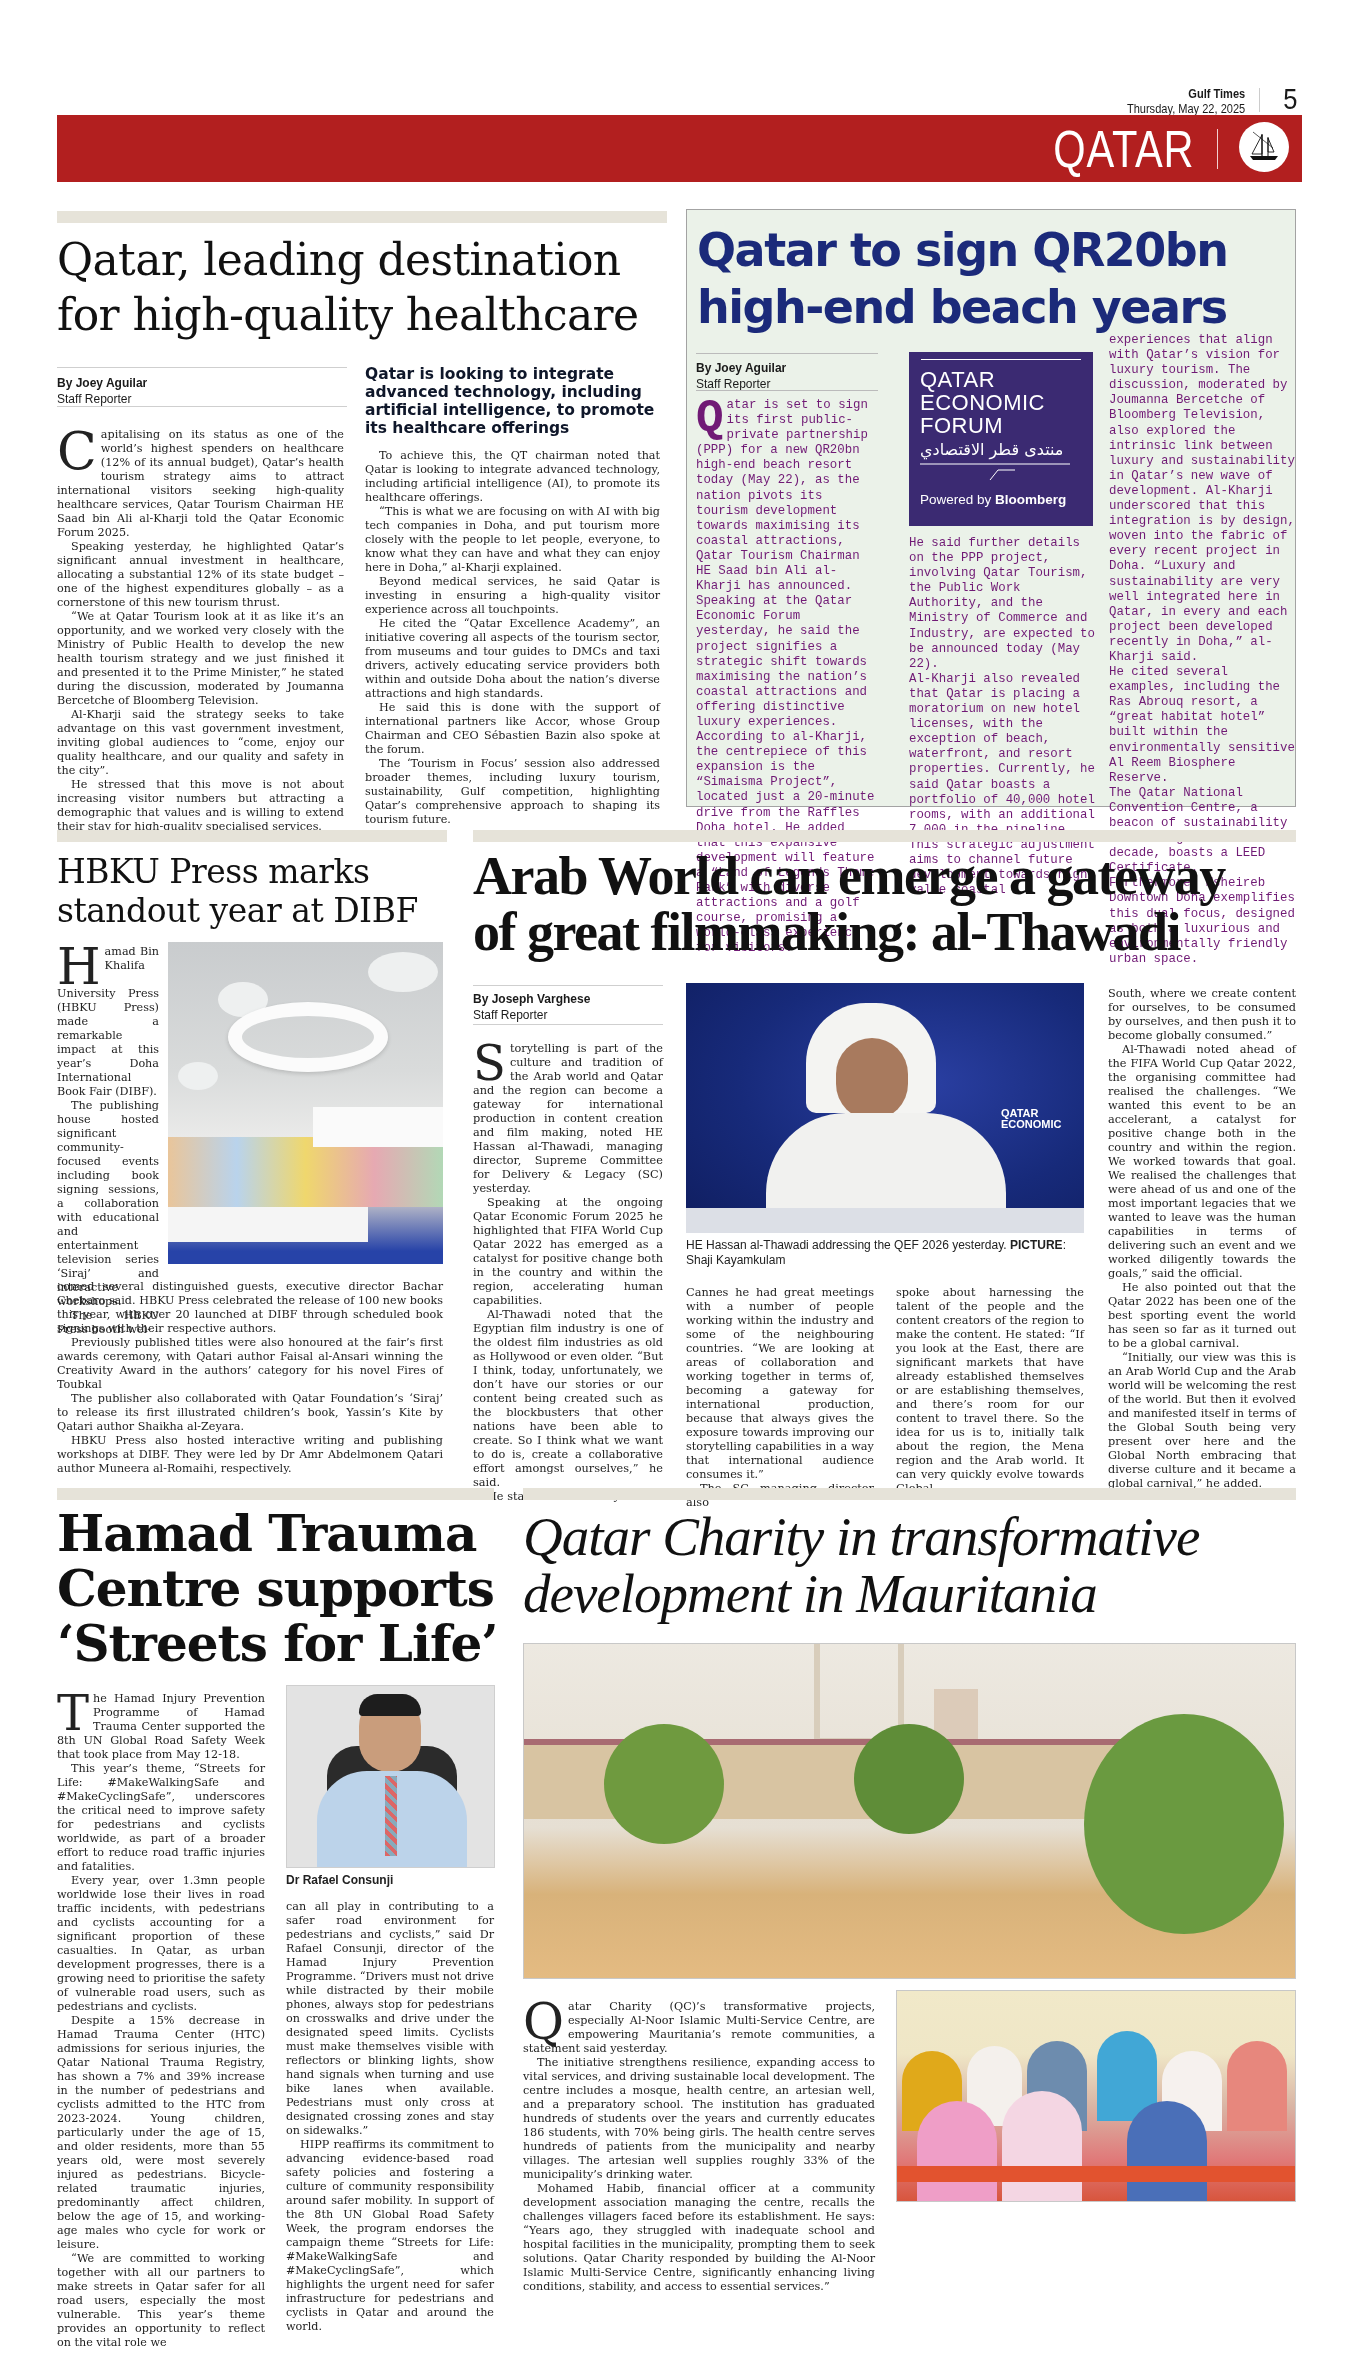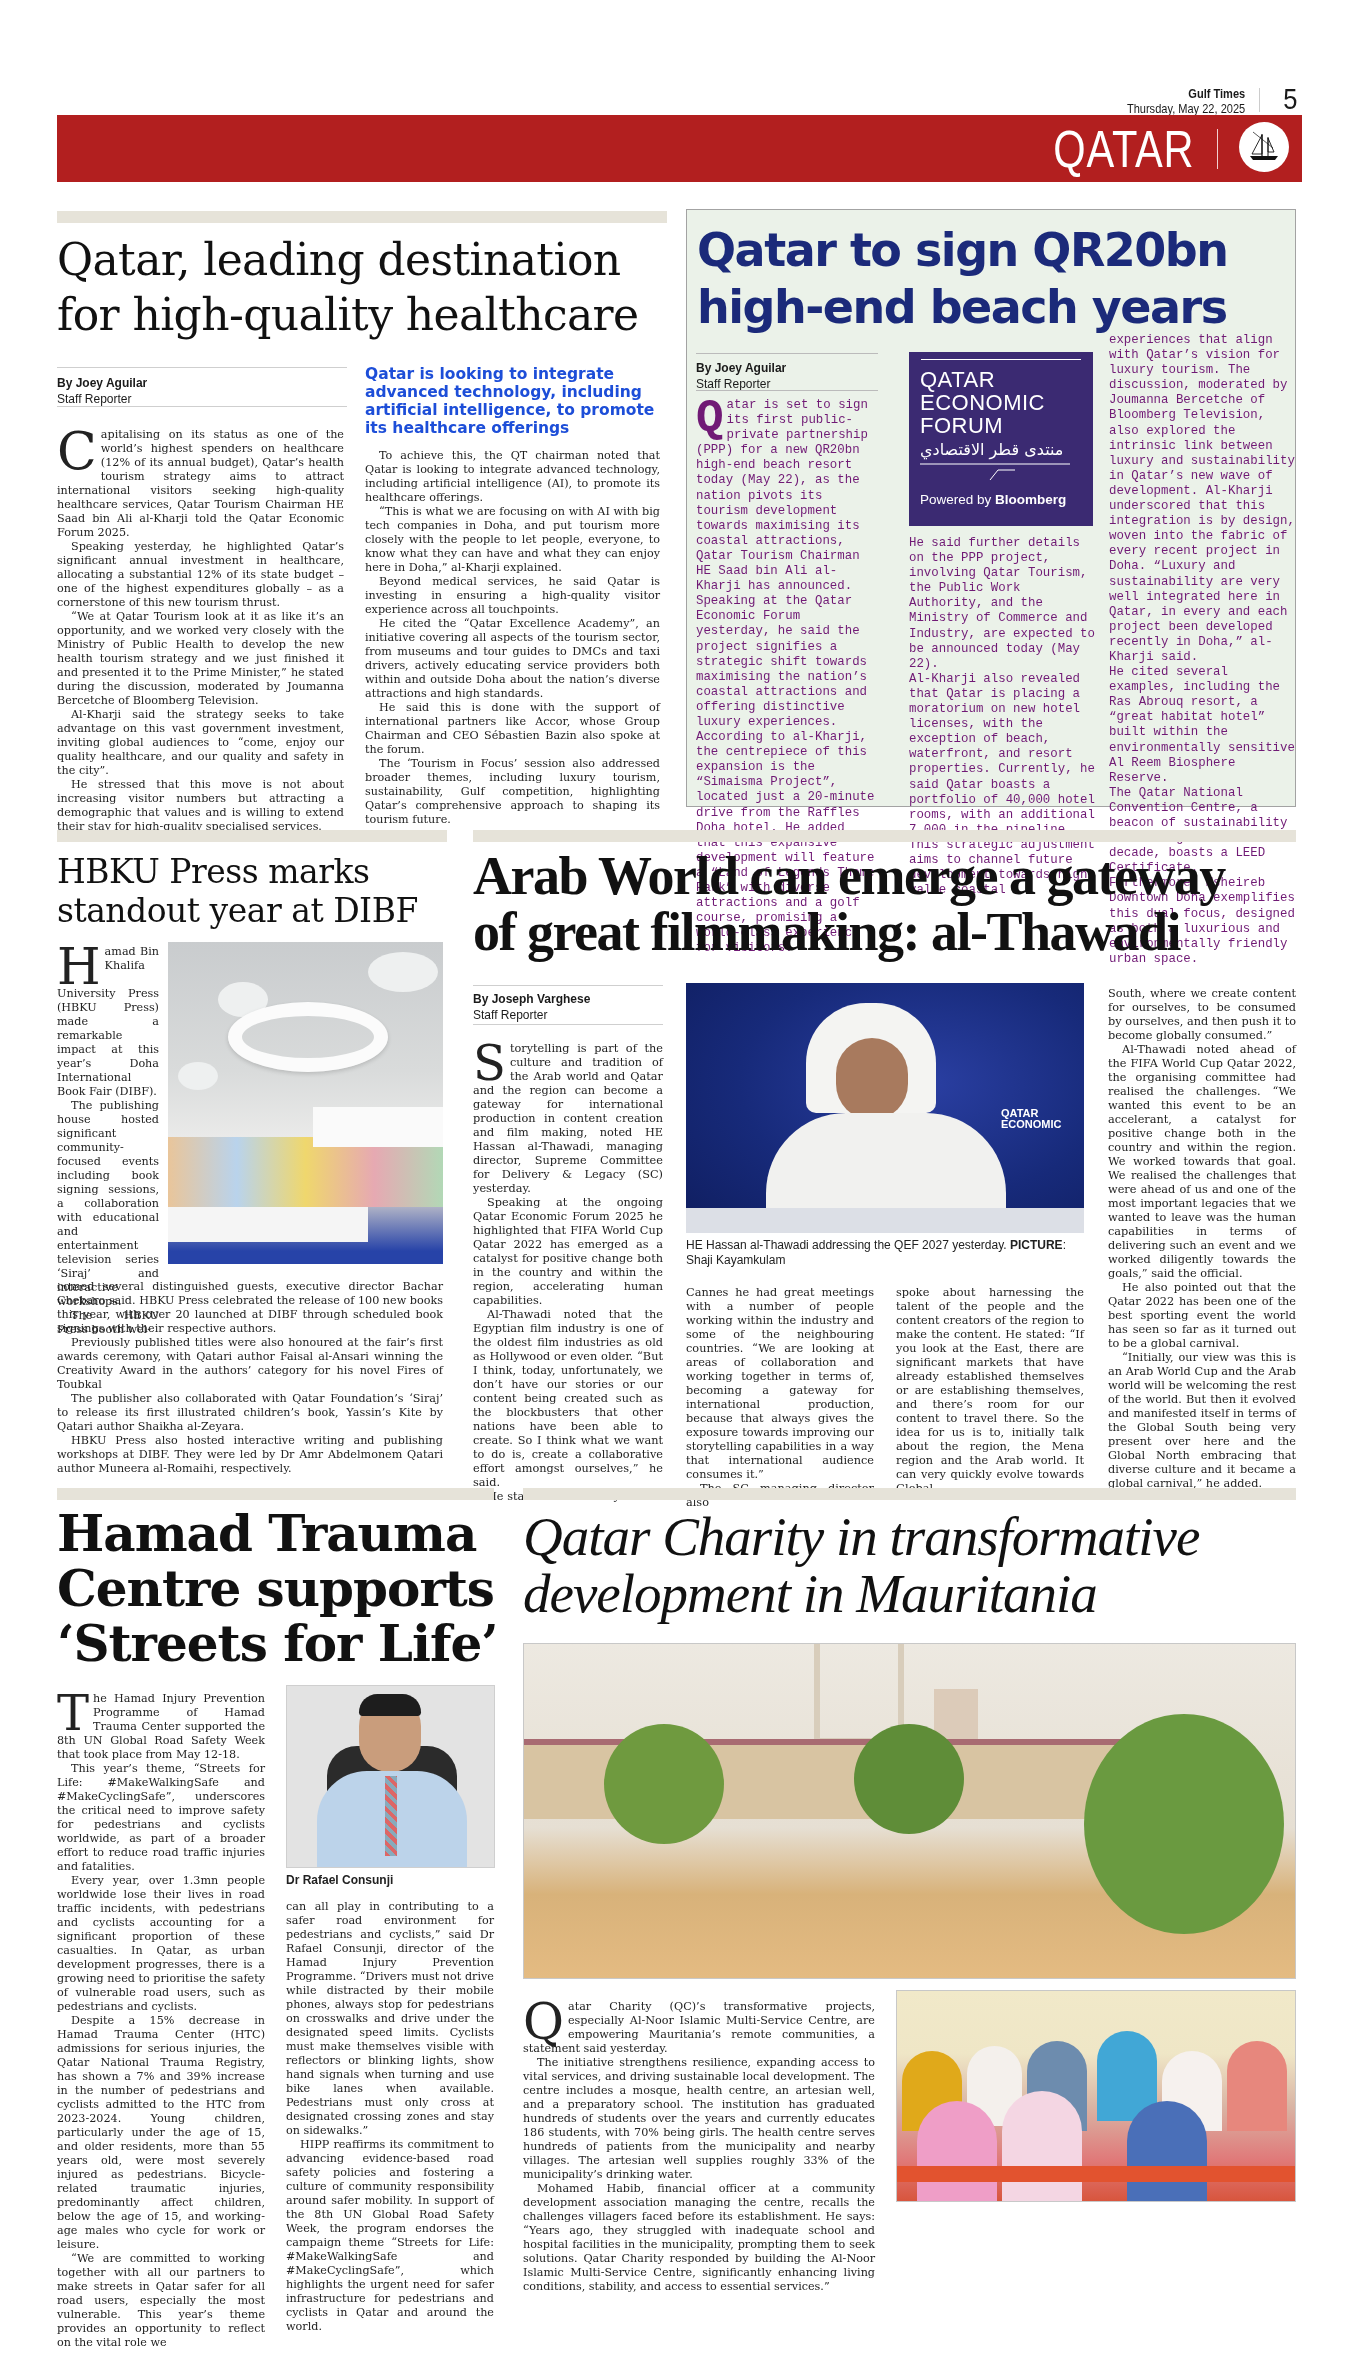--- a/index.html
+++ b/index.html
@@ -71,21 +71,21 @@
   <div>for high-quality healthcare</div>
 </div>
 
 <div class="abs rule-thin" style="left:57px; top:367px; width:290px;"></div>
 <div class="abs byline" style="left:57px; top:375px;">
   <b>By Joey Aguilar</b>
   <span>Staff Reporter</span>
 </div>
 <div class="abs rule-thin" style="left:57px; top:406px; width:290px;"></div>
 
-<div class="abs" style="left:365px; top:365px; width:300px; font-family:'DejaVu Sans', sans-serif; font-weight:bold; font-size:15.5px; line-height:18px; color:#1d4ed8;">Qatar is looking to integrate advanced technology, including artificial intelligence, to promote its healthcare offerings</div>
+<div class="abs" style="left:365px; top:365px; width:300px; font-family:'DejaVu Sans', sans-serif; font-weight:bold; font-size:15.5px; line-height:18px; color:#0f172a;">Qatar is looking to integrate advanced technology, including artificial intelligence, to promote its healthcare offerings</div>
 
 <div class="abs body-text" style="left:57px; top:428px; width:287px;">
   <p class="first"><span class="dropcap">C</span><span>apitalising on its status as one of the world’s highest spenders on healthcare (12% of its annual budget), Qatar’s health tourism strategy aims to attract international visitors seeking high-quality healthcare services, Qatar Tourism Chairman HE Saad bin Ali al-Kharji told the Qatar Economic Forum 2025.</span></p>
   <p>Speaking yesterday, he highlighted Qatar’s significant annual investment in healthcare, allocating a substantial 12% of its state budget – one of the highest expenditures globally – as a cornerstone of this new tourism thrust.</p>
   <p>“We at Qatar Tourism look at it as like it’s an opportunity, and we worked very closely with the Ministry of Public Health to develop the new health tourism strategy and we just finished it and presented it to the Prime Minister,” he stated during the discussion, moderated by Joumanna Bercetche of Bloomberg Television.</p>
   <p>Al-Kharji said the strategy seeks to take advantage on this vast government investment, inviting global audiences to “come, enjoy our quality healthcare, and our quality and safety in the city”.</p>
   <p>He stressed that this move is not about increasing visitor numbers but attracting a demographic that values and is willing to extend their stay for high-quality specialised services.</p>
 </div>
 <div class="abs body-text" style="left:365px; top:449px; width:295px;">
   <p>To achieve this, the QT chairman noted that Qatar is looking to integrate advanced technology, including artificial intelligence (AI), to promote its healthcare offerings.</p>
@@ -195,21 +195,21 @@
 </div>
 
 <div class="img-box" style="left:686px; top:983px; width:398px; height:250px; background:radial-gradient(ellipse at 60% 40%,#2a3fa2 0%,#172a7a 55%,#0f1d5e 100%);">
   <div class="abs" style="left:120px; top:20px; width:130px; height:110px; border-radius:60px 60px 10px 10px; background:#f4f4f2;"></div>
   <div class="abs" style="left:150px; top:55px; width:72px; height:82px; border-radius:36px; background:#a87a5e;"></div>
   <div class="abs" style="left:80px; top:130px; width:240px; height:130px; border-radius:80px 80px 0 0; background:#f1f1ef;"></div>
   <div class="abs" style="left:315px; top:125px; width:60px; height:22px; color:#fff; font-family:'Liberation Sans', sans-serif; font-weight:bold; font-size:11px; line-height:11px;">QATAR<br>ECONOMIC</div>
   <div class="abs" style="left:0; top:225px; width:398px; height:25px; background:#dcdfe6;"></div>
 </div>
 <div class="abs caption" style="left:686px; top:1238px; width:400px;">
-  <span>HE Hassan al-Thawadi addressing the QEF 2027 yesterday. </span><b>PICTURE</b><span>: Shaji Kayamkulam</span>
+  <span>HE Hassan al-Thawadi addressing the QEF 2026 yesterday. </span><b>PICTURE</b><span>: Shaji Kayamkulam</span>
 </div>
 
 <div class="abs body-text" style="left:686px; top:1286px; width:188px; font-size:11.3px;">
   <p class="first">Cannes he had great meetings with a number of people working within the industry and some of the neighbouring countries. “We are looking at areas of collaboration and working together in terms of, becoming a gateway for international production, because that always gives the exposure towards improving our storytelling capabilities in a way that international audience consumes it.”</p>
   <p>The SC managing director also</p>
 </div>
 <div class="abs body-text" style="left:896px; top:1286px; width:188px; font-size:11.3px;">
   <p class="first">spoke about harnessing the talent of the people and the content creators of the region to make the content. He stated: “If you look at the East, there are significant markets that have already established themselves or are establishing themselves, and there’s room for our content to travel there. So the idea for us is to, initially talk about the region, the Mena region and the Arab world. It can very quickly evolve towards Global</p>
 </div>
 <div class="abs body-text" style="left:1108px; top:987px; width:188px; font-size:11.3px;">

